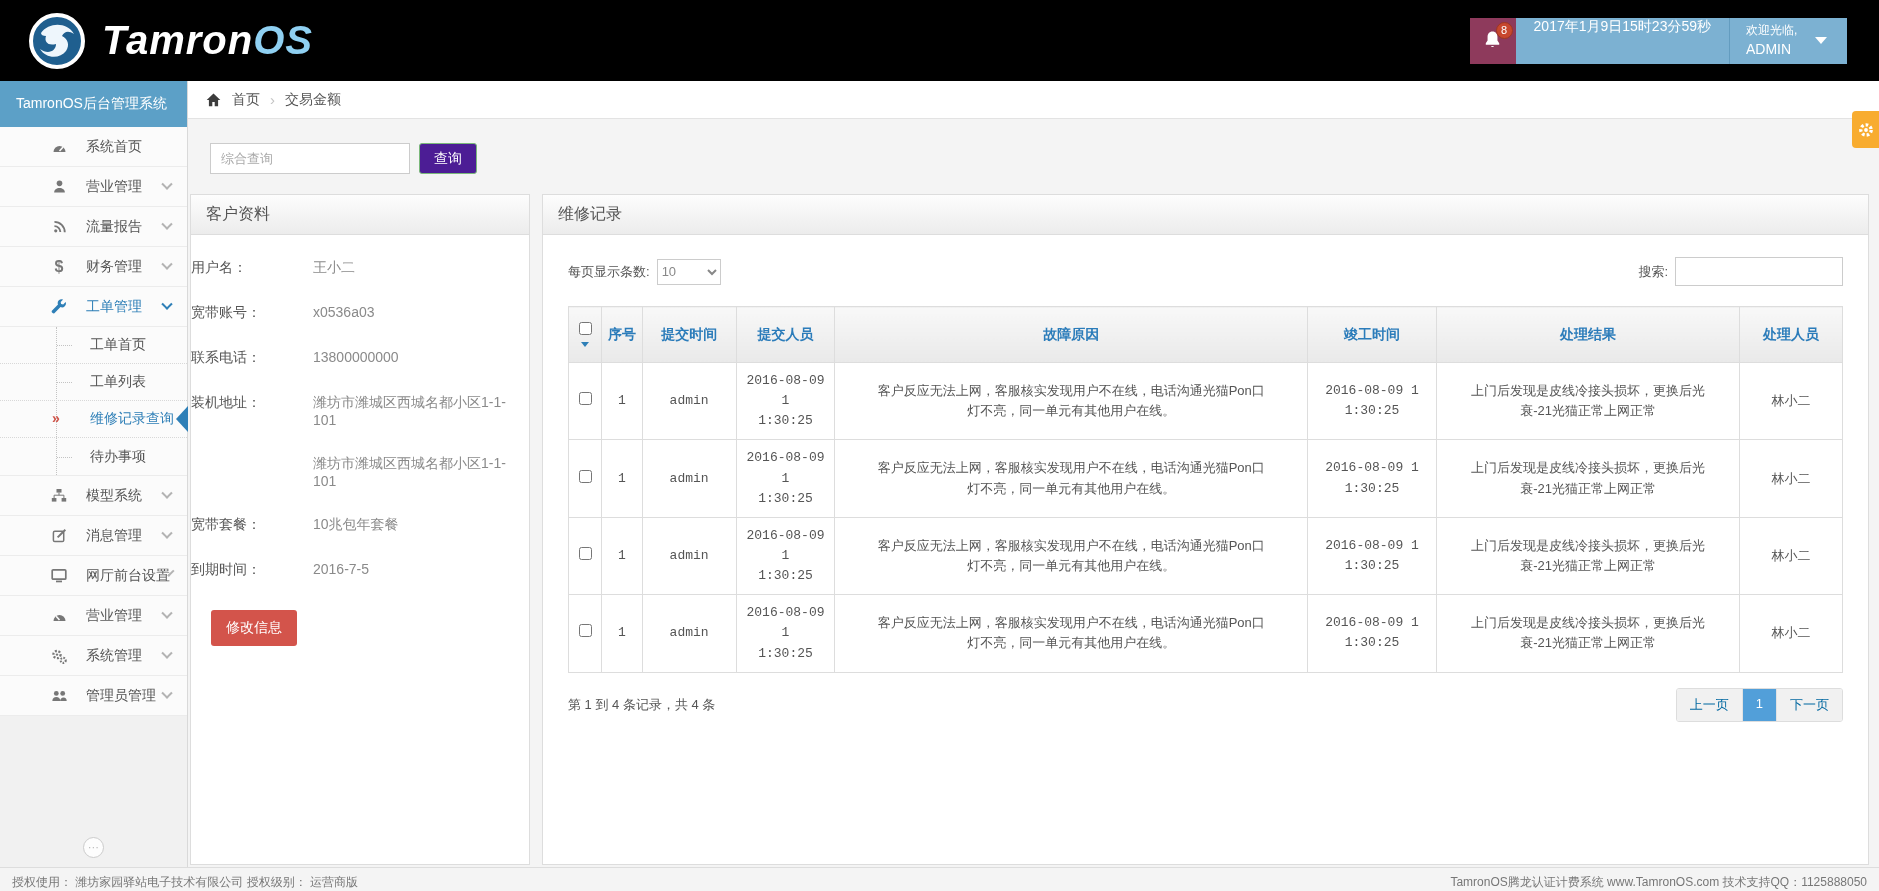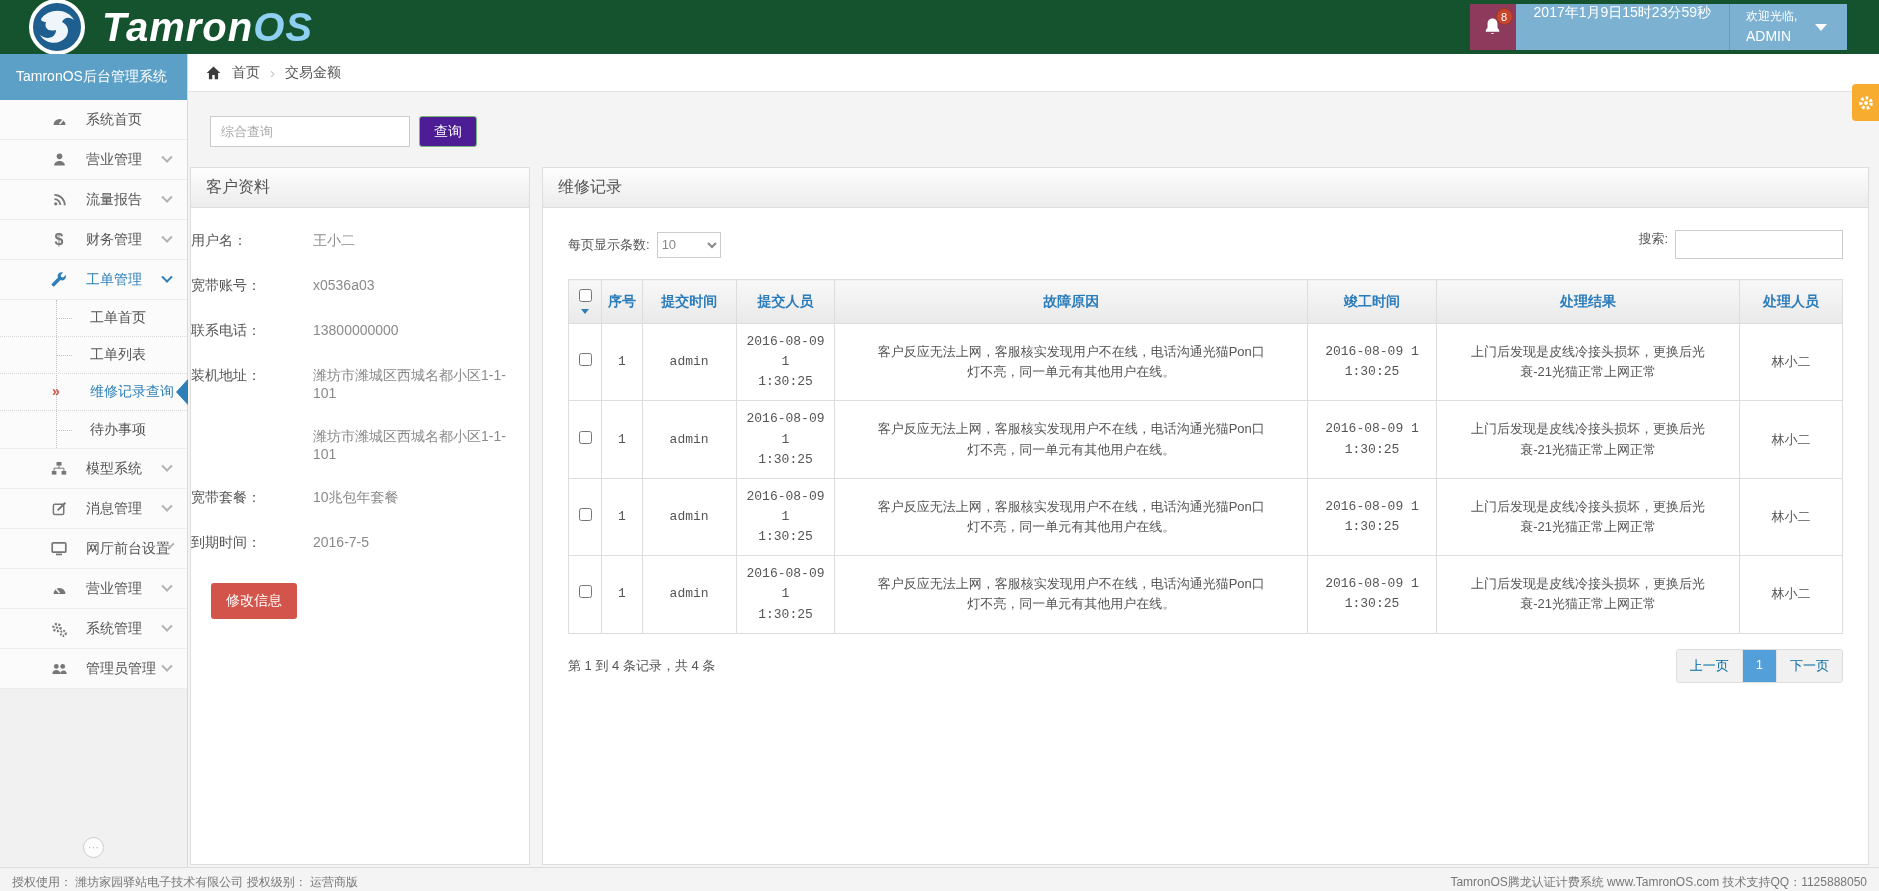--- a/index.html
+++ b/index.html
@@ -1,21 +1,21 @@
 <!DOCTYPE html>
 <html><head>
 <meta charset="utf-8">
 <style>
   * { margin:0; padding:0; box-sizing:border-box; }
   html,body { width:1879px; height:891px; overflow:hidden; }
   body { font-family:"Liberation Sans","DejaVu Sans",sans-serif; background:#f4f4f4; }
   .app { width:1879px; height:891px; display:flex; flex-direction:column; }
 
   
-  .topbar { height:54px; background:#14532d; display:flex; align-items:center; flex:none; }
+  .topbar { height:81px; background:#000000; display:flex; align-items:center; flex:none; }
   .logo { display:flex; align-items:center; margin-left:28px; }
   .logo-text { font-size:40px; font-weight:bold; font-style:italic; color:#fff; margin-left:16px; letter-spacing:1px; }
   .logo-text .os { color:#8fd0f2; }
   .top-right { margin-left:auto; margin-right:32px; display:flex; height:46px; }
   .bell-box { width:46px; background:#8e3a5c; position:relative; display:flex; align-items:center; justify-content:center; cursor:pointer; }
   .badge { position:absolute; top:4px; right:3px; background:#c7472e; border:1px solid #9e3722; border-radius:50%; width:17px; height:17px; color:#fff; font-size:11px; display:flex; align-items:center; justify-content:center; }
   .date-box { background:#7cb1d2; color:#fff; font-size:14px; display:flex; padding:0 18px; }
   .welcome-box { background:#7cb1d2; border-left:1px solid #639cbf; color:#fff; padding:0 14px 0 16px; display:flex; align-items:center; cursor:pointer; min-width:118px; }
   .welcome-text { font-size:13px; line-height:1.45; }
   .caret-down { width:0; height:0; border-left:6px solid transparent; border-right:6px solid transparent; border-top:7px solid #fff; margin-left:18px; }
@@ -65,27 +65,27 @@
   .customer-body { padding-top:24px; }
   .cust-row { display:flex; margin-bottom:27px; }
   .cust-label { width:108px; text-align:left; font-size:14px; color:#555; flex:none; }
   .cust-value { margin-left:14px; font-size:14px; color:#8a8a8a; }
   .edit-btn { margin:4px 0 0 20px; background:#d3544b; color:#fff; border:none; border-radius:3px; font-size:14px; padding:9px 15px; cursor:pointer; }
 
   
   .repairs-body { padding:22px 25px; display:flex; flex-direction:column; min-height:0; }
   .controls-row { display:flex; align-items:center; margin-bottom:20px; font-size:13px; color:#555; }
   .page-size-select { margin-left:7px; width:64px; height:26px; border:1px solid #ccc; color:#888; font-size:13px; background:#fff; }
-  .table-search { margin-left:auto; display:flex; align-items:flex-start; }
+  .table-search { margin-left:auto; display:flex; align-items:center; }
   .table-search-label { font-size:13px; color:#555; margin-right:7px; }
   .table-search-input { width:168px; height:29px; border:1px solid #ccc; background:#fff; outline:none; padding:0 8px; font-size:13px; color:#555; }
 
   table.repairs { width:100%; border-collapse:collapse; table-layout:fixed; }
   .repairs th, .repairs td { border:1px solid #ddd; }
-  .repairs th { background:linear-gradient(#f8f8f8,#e9e9e9); color:#2b7cba; font-size:14px; font-weight:bold; padding:9px 4px; cursor:pointer; }
+  .repairs th { background:linear-gradient(#f8f8f8,#e9e9e9); color:#2b7cba; font-size:14px; font-weight:bold; padding:15px 4px; cursor:pointer; }
   .repairs td { text-align:center; font-size:13px; color:#555; padding:8px 6px; line-height:1.55; }
   .mono { font-family:"Liberation Mono","DejaVu Sans Mono",monospace; color:#444; }
   .pre { white-space:pre-line; }
   .sort-arrow { width:0; height:0; border-left:4px solid transparent; border-right:4px solid transparent; border-top:5px solid #2e7fb7; margin:4px auto 0; }
 
   .table-footer { display:flex; align-items:center; margin-top:15px; }
   .summary { font-size:13px; color:#555; }
   .pager { margin-left:auto; display:flex; border:1px solid #ddd; border-radius:3px; overflow:hidden; }
   .pg { padding:7px 13px; font-size:13px; color:#0369a1; background:#f1f1f1; border-left:1px solid #e2e2e2; cursor:pointer; }
   .pg:first-child { border-left:none; }

